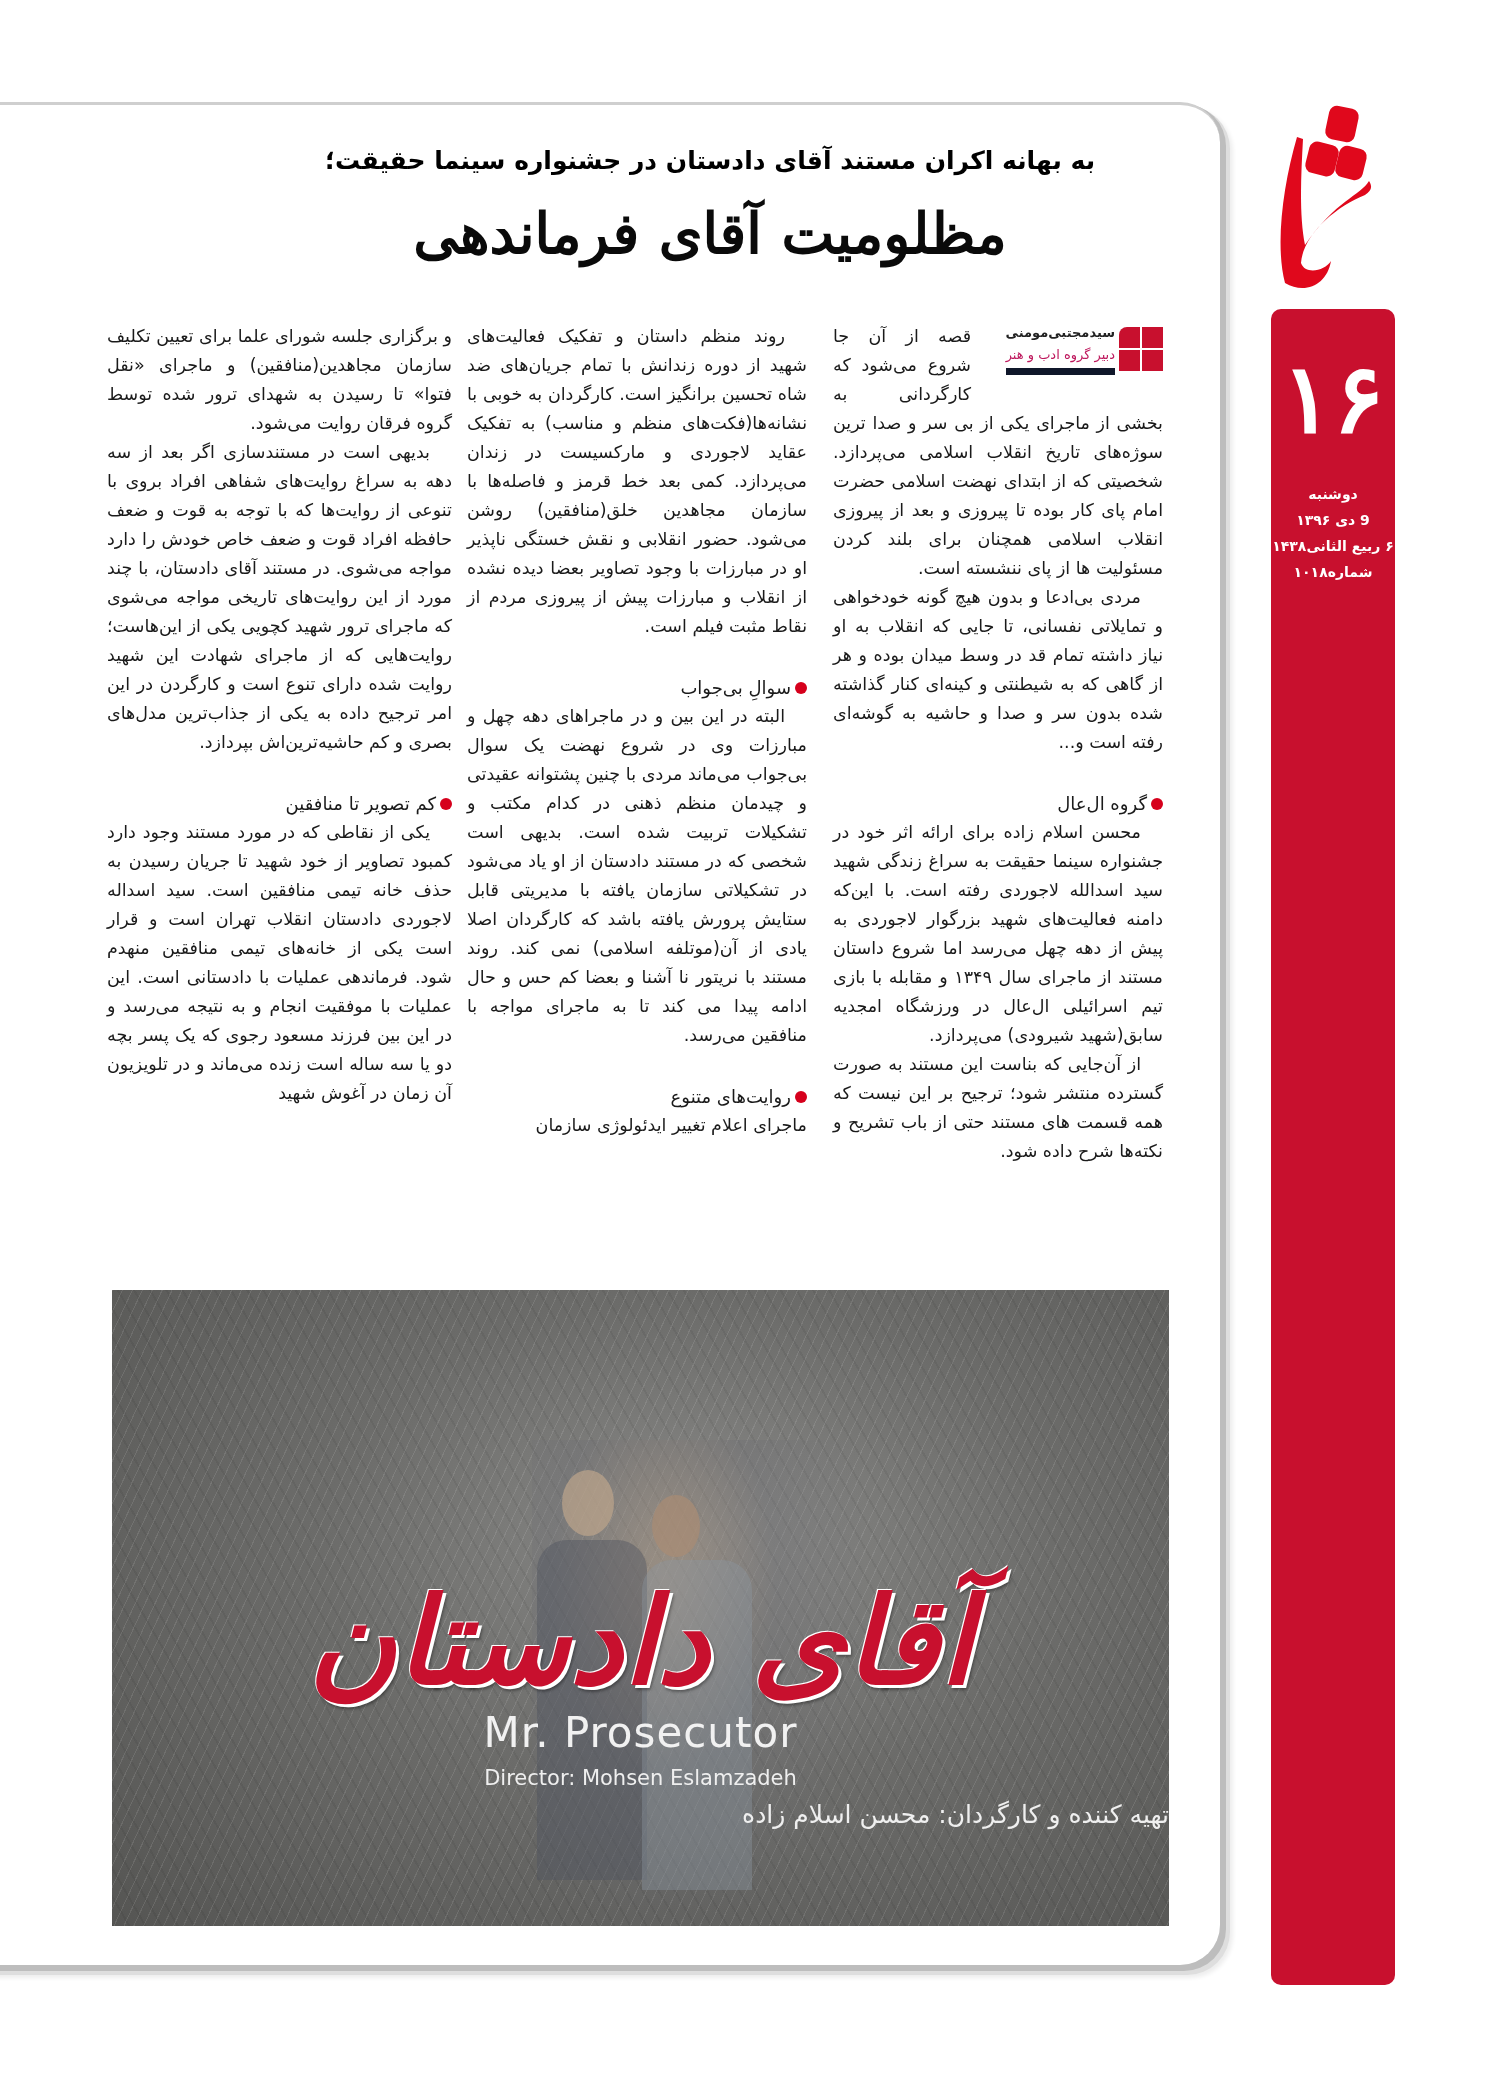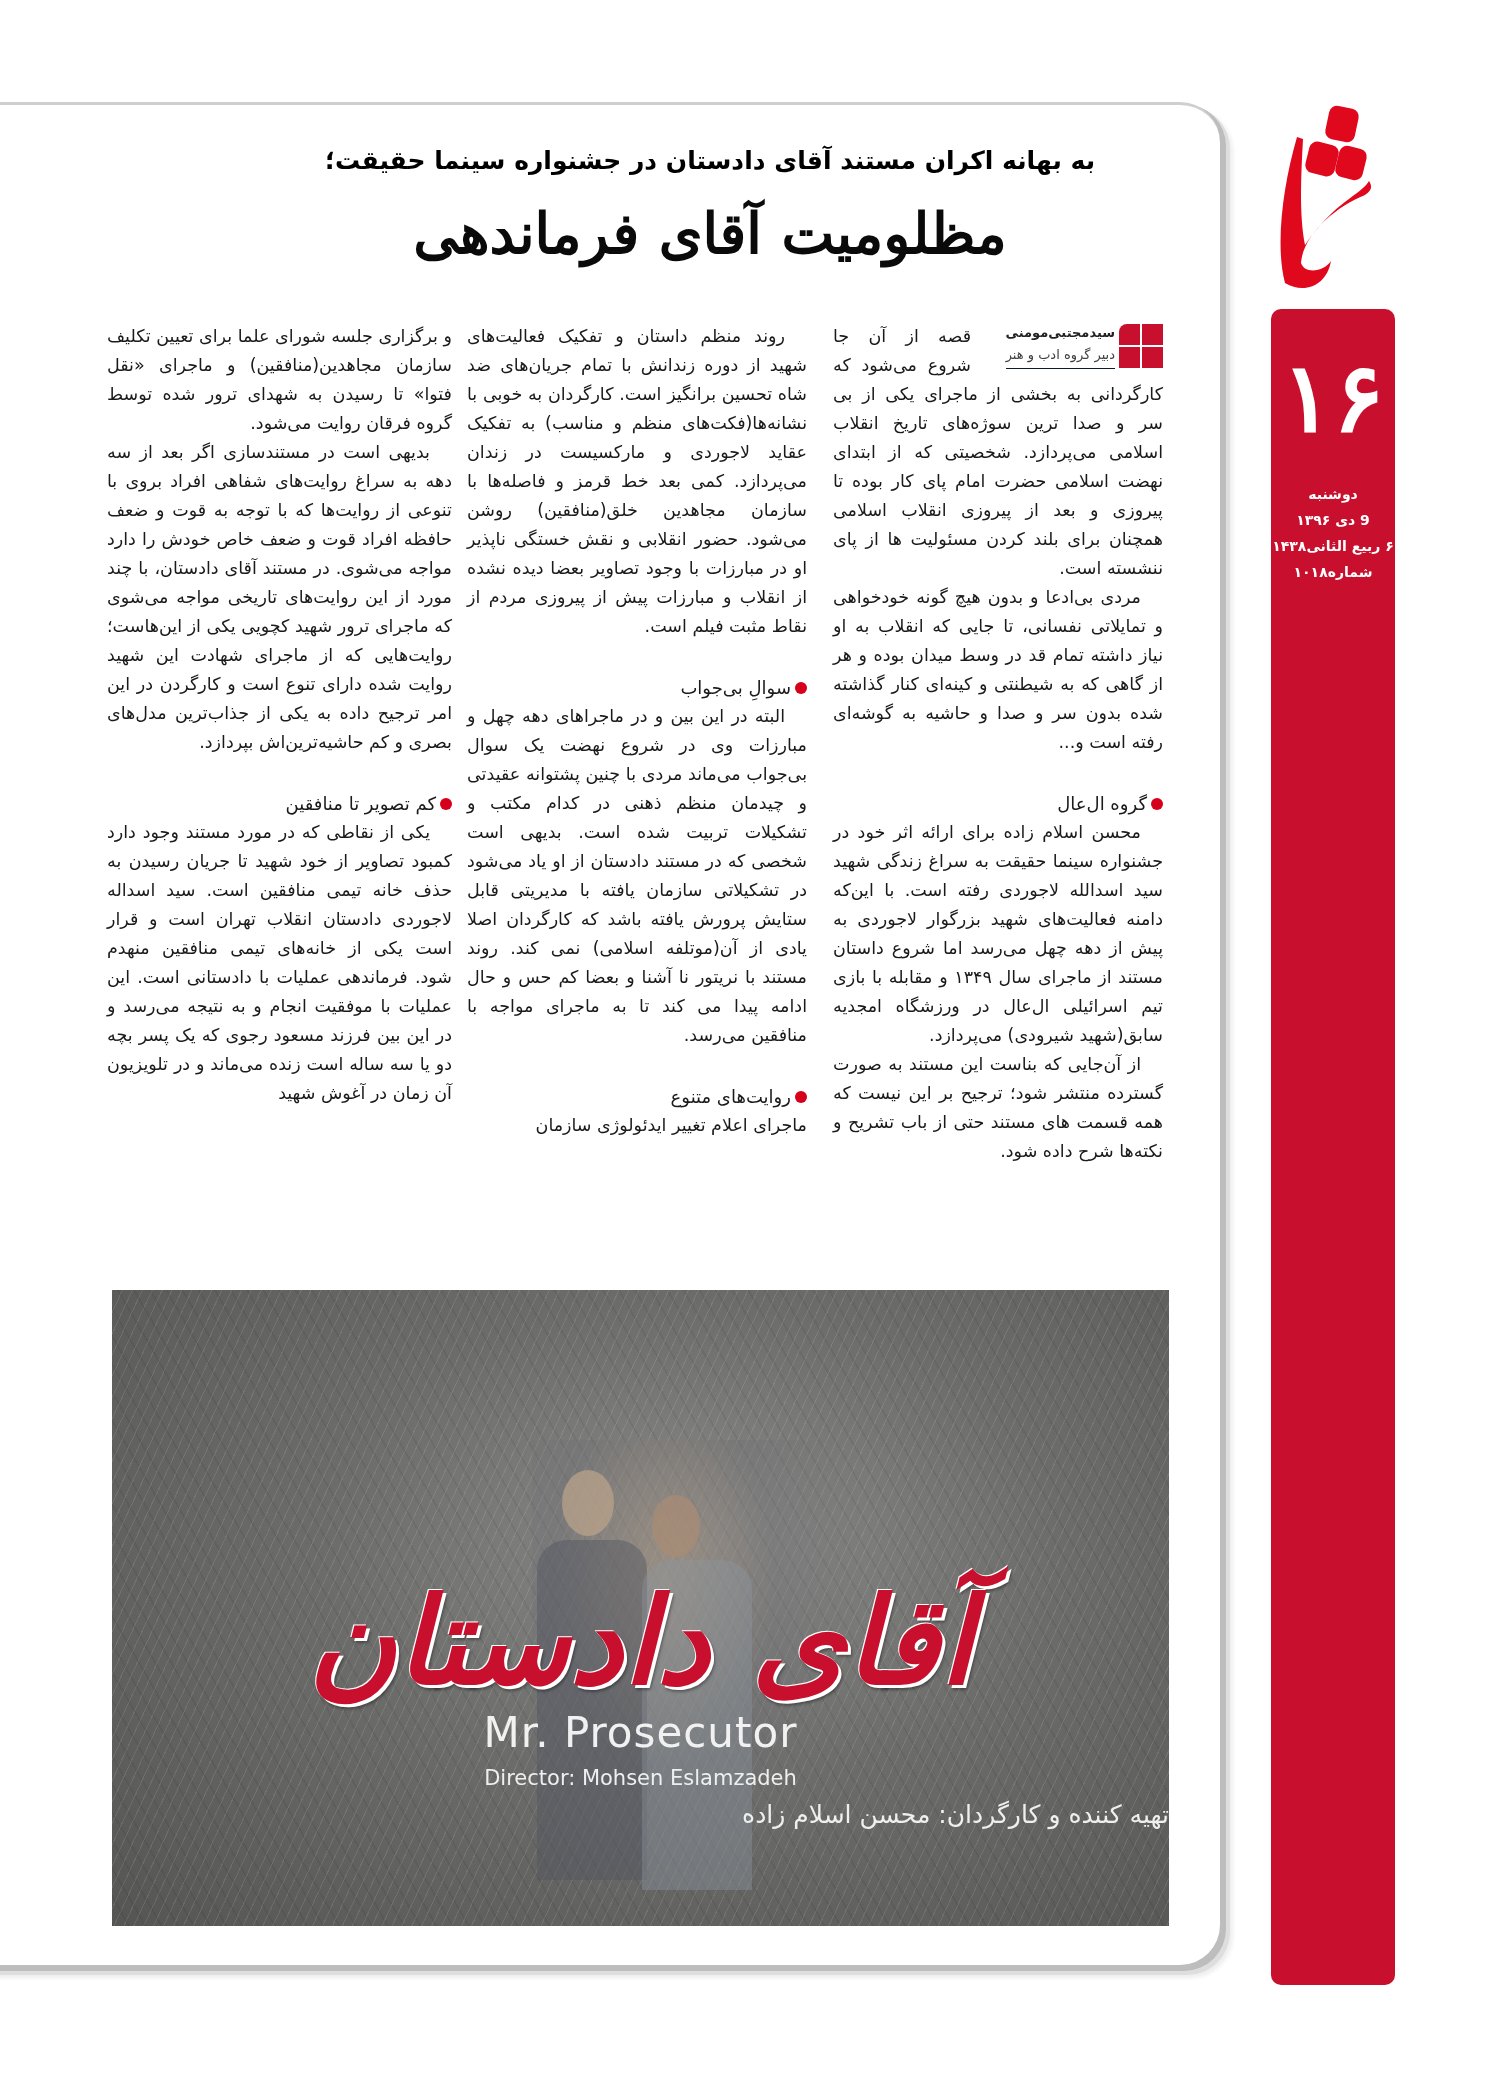--- a/index.html
+++ b/index.html
@@ -11,21 +11,21 @@
            border-radius: 0 40px 40px 0; background: #ffffff;
            box-shadow: 4px 4px 0 2px #bdbdbd, 7px 7px 0 3px #dedede, 10px 10px 4px 3px #eeeeee;
            border-top: 3px solid #cfcfcf; }
 
   
   .logo { position: absolute; left: 1265px; top: 95px; width: 130px; height: 200px; }
 
   
   .side-bar { position: absolute; left: 1271px; top: 309px; width: 124px; height: 1676px;
               background: #c8102e; border-radius: 10px; color: #fff; text-align: center; }
-  .page-num { font-family: Liberation Serif, serif; font-weight: bold; font-size: 96px;
+  .page-num { font-family: Liberation Sans, sans-serif; font-weight: bold; font-size: 96px;
               margin-top: 42px; line-height: 1; letter-spacing: 2px; }
   .side-info { margin-top: 34px; font-size: 14px; font-weight: bold; line-height: 26px; }
 
   
   .kicker { position: absolute; left: 200px; width: 1020px; top: 146px; text-align: center;
             font-weight: bold; font-size: 25px; color: #000000; }
   .headline { position: absolute; left: 200px; width: 1020px; top: 200px; text-align: center;
               font-family: "DejaVu Serif", serif; font-weight: bold; font-size: 56px; color: #0a0a0a; }
 
   
@@ -38,21 +38,21 @@
   .col-3 { left: 107px; width: 345px; }
 
   .author { display: flex; flex-direction: row; align-items: center; float: right;
             margin: 0 0 6px 14px; width: 178px; }
   .author-mark { width: 44px; height: 44px; background: #c8102e; position: relative; flex: none;
                  border-radius: 8px 0 0 0; }
   .author-mark::before { content: ""; position: absolute; left: 21px; top: 0; width: 2px; height: 44px; background: #fff; }
   .author-mark::after { content: ""; position: absolute; top: 21px; left: 0; height: 2px; width: 44px; background: #fff; }
   .author-text { margin-right: 4px; font-size: 13px; line-height: 22px; }
   .author-name { font-weight: bold; color: #222; }
-  .author-role { color: #404040; border-bottom: 1px solid #0f172a; padding-bottom: 2px; }
+  .author-role { color: #be185d; border-bottom: 7px solid #0f172a; padding-bottom: 2px; }
 
   .subhead { font-weight: normal; font-size: 18px; margin-top: 32px; display: flex; align-items: center; gap: 4px; }
   .bullet { width: 12px; height: 12px; border-radius: 50%; background: #d6001c; display: inline-block; flex: none; }
 
   
   .poster { position: absolute; left: 112px; top: 1290px; width: 1057px; height: 636px; overflow: hidden;
             background:
               repeating-linear-gradient(115deg, rgba(255,255,255,0.10) 0 1px, transparent 1px 9px),
               repeating-linear-gradient(60deg, rgba(0,0,0,0.06) 0 2px, transparent 2px 14px),
               radial-gradient(ellipse at 55% 40%, #8a8a88 0%, #6c6c6a 45%, #555553 100%); }

